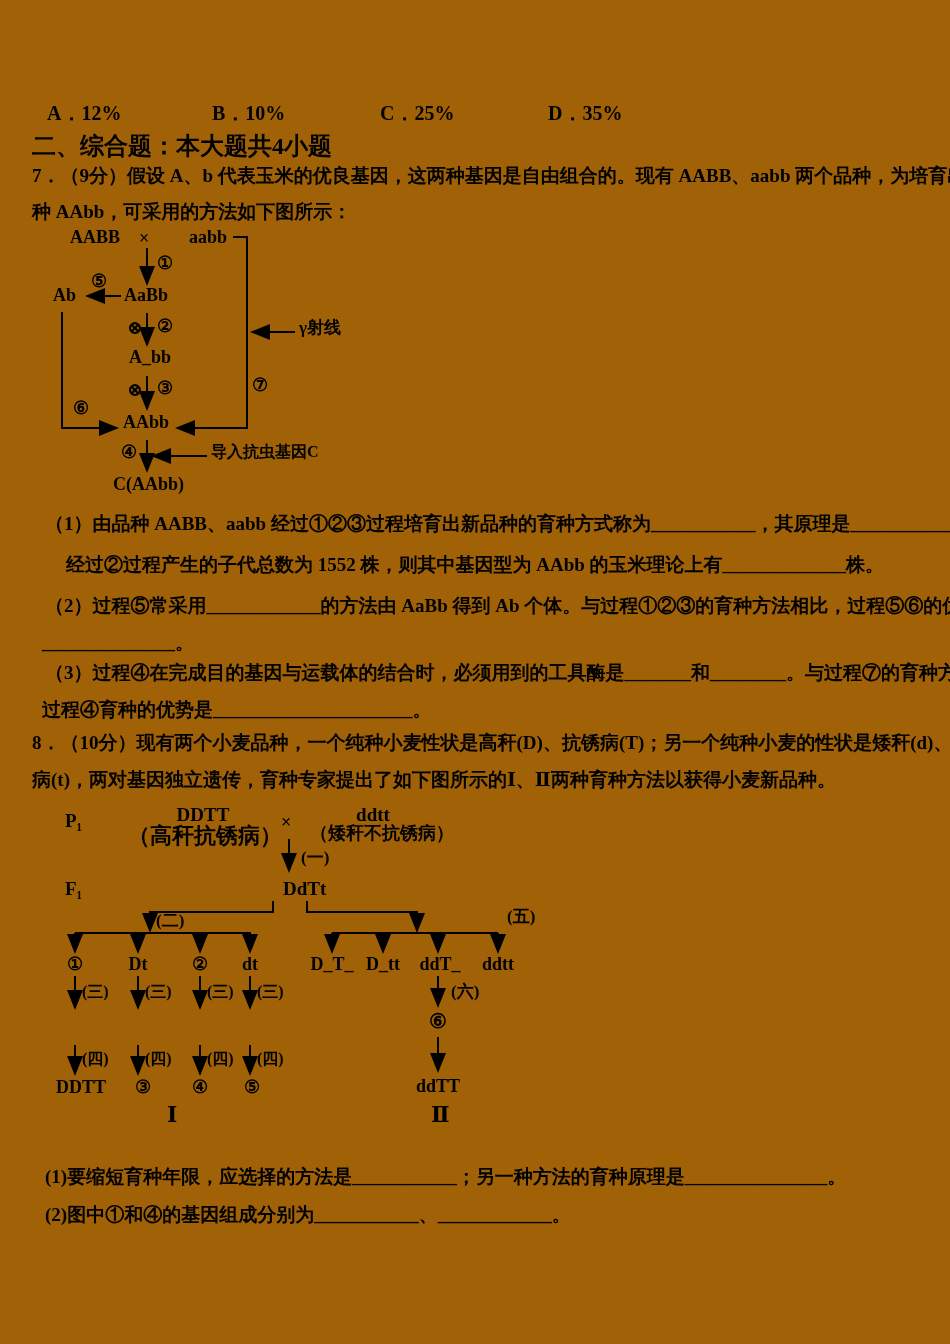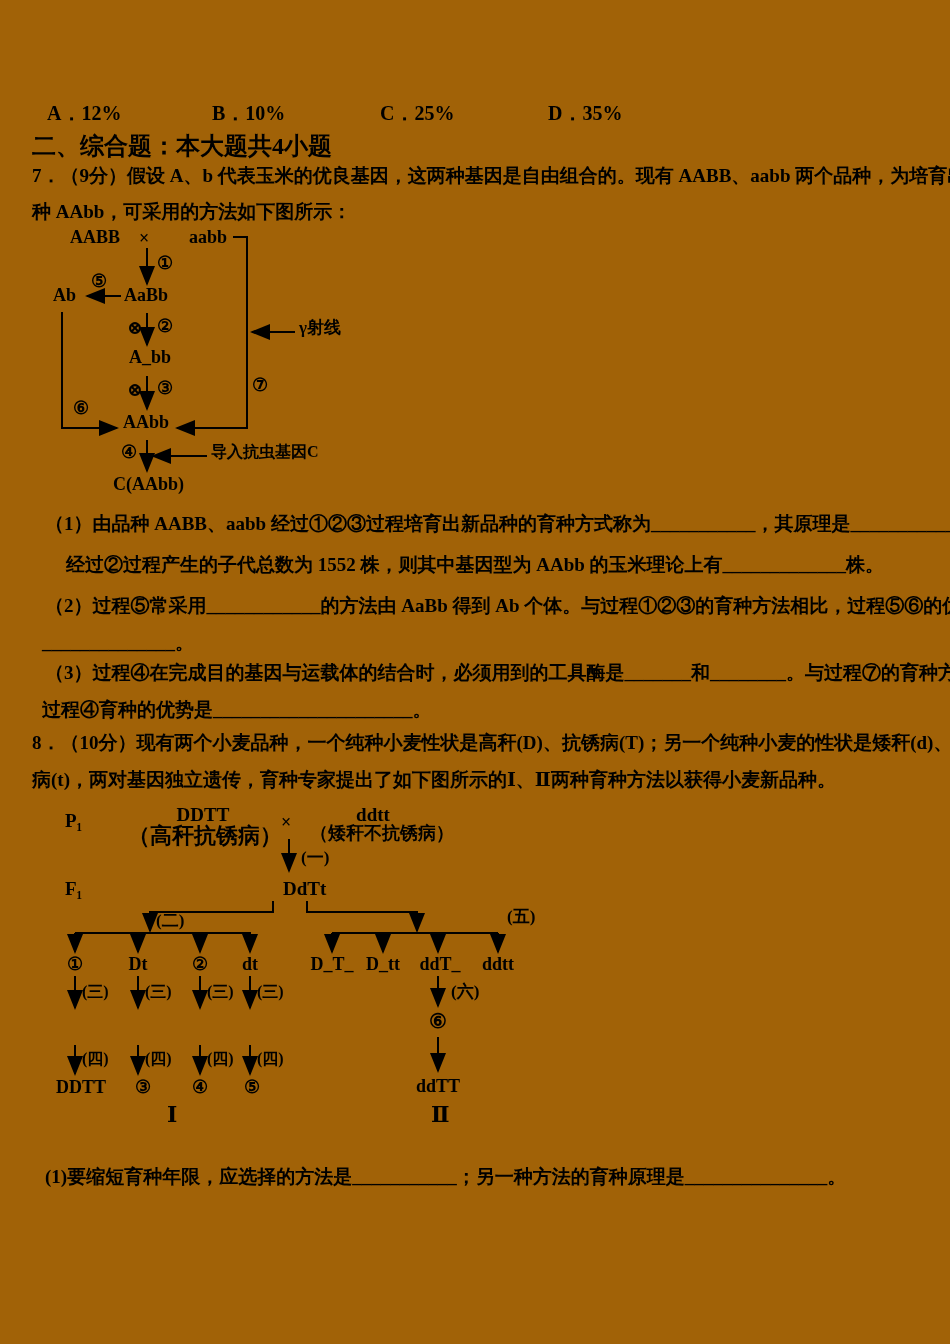--- a/index.html
+++ b/index.html
@@ -153,14 +153,15 @@
     <span class="dlab d2 ctr" style="left:197px;top:273px;">⑤</span>
     <span class="dlab" style="left:112px;top:298px;font-size:22px;">Ⅰ</span>
 
     <span class="dlab d2" style="left:396px;top:178px;font-size:17px;">(六)</span>
     <span class="dlab d2 ctr" style="left:383px;top:205px;font-size:20px;">⑥</span>
     <span class="dlab d2 ctr" style="left:383px;top:272px;">ddTT</span>
     <span class="dlab" style="left:376px;top:298px;font-size:22px;">Ⅱ</span>
   </div>
 
   <div class="tline" style="left:45px;top:1165px;">(1)要缩短育种年限，应选择的方法是___________；另一种方法的育种原理是_______________。</div>
+  <div class="tline" style="left:45px;top:1203px;">(2)图中①和④的基因组成分别为___________、____________。</div>
 
 </div>
 
 </body></html>

